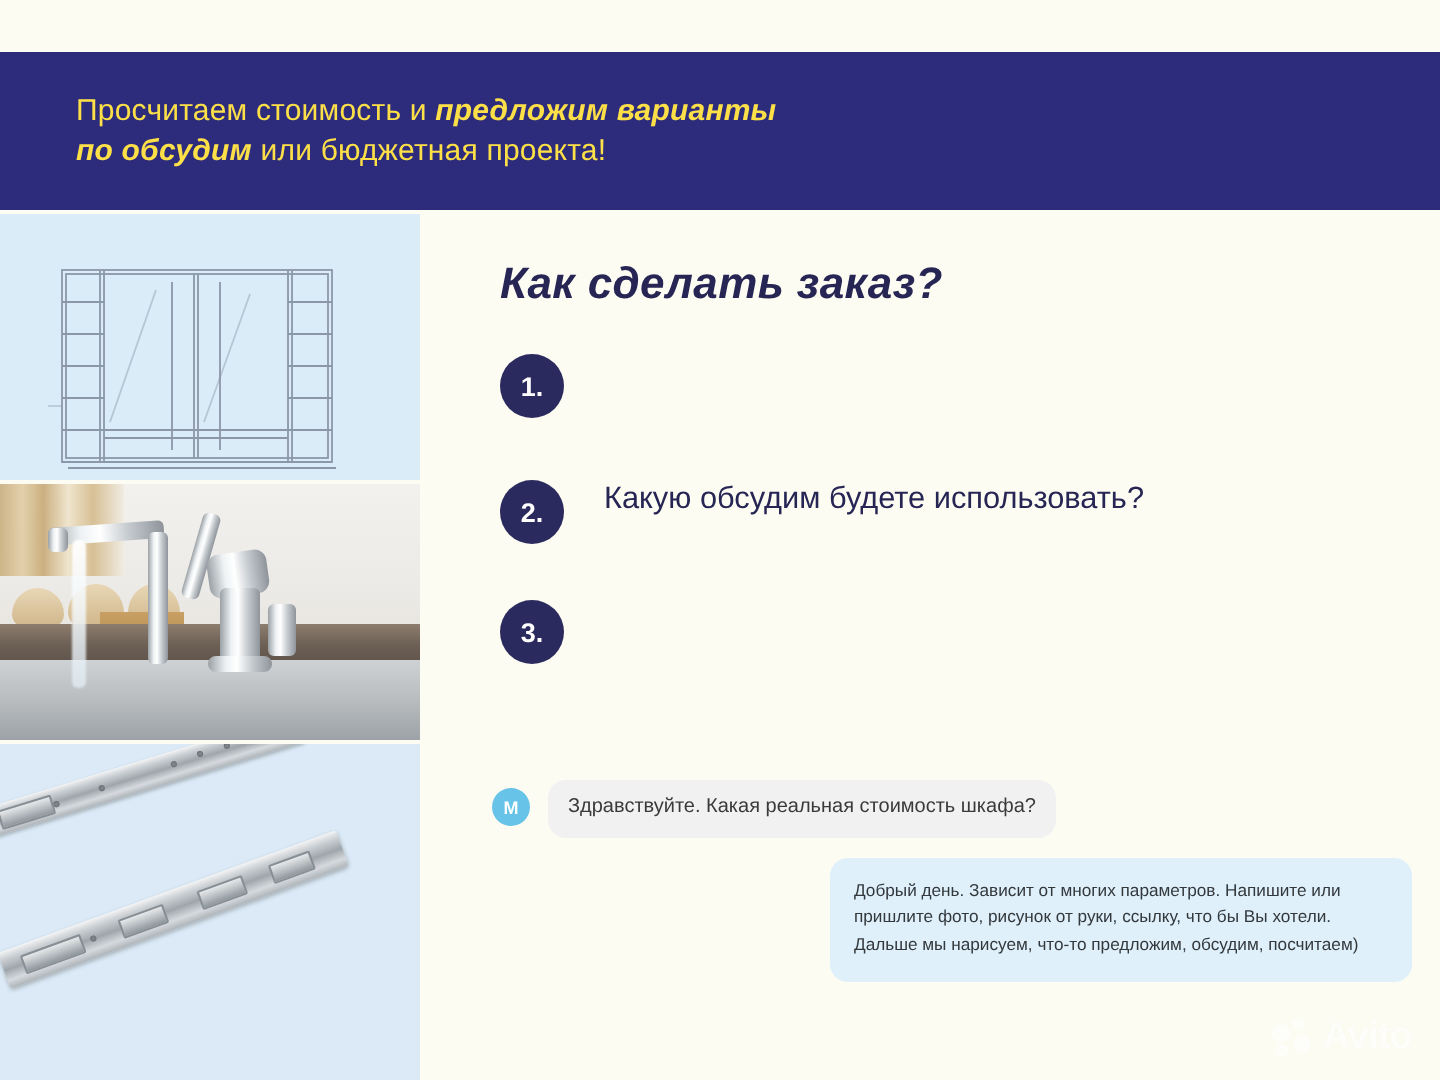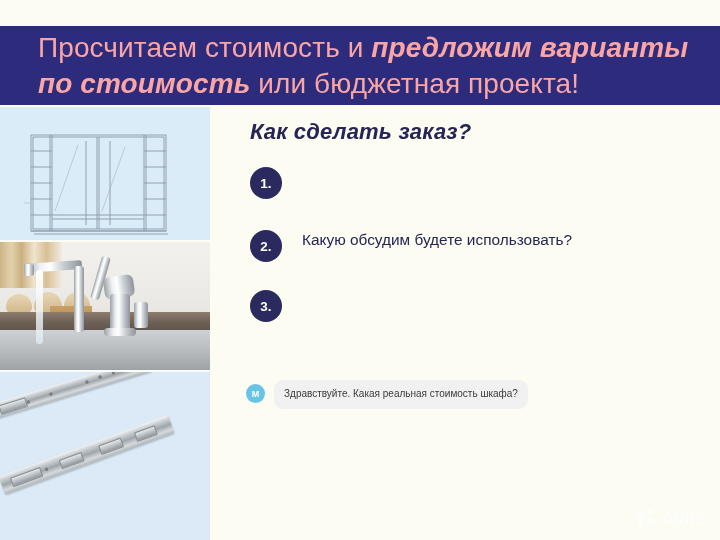--- a/index.html
+++ b/index.html
@@ -11,22 +11,22 @@
   }
   .canvas{position:relative;width:720px;height:540px;background:#fcfcf3;}
 
   
   .banner{
     position:absolute;left:0;top:26px;width:720px;height:79px;
     background:#2c2b7c;
     display:flex;align-items:center;
   }
   .banner-text{
-    color:#fca5a5;
-    font-size:28px;
+    color:#fde047;
+    font-size:15px;
     line-height:1.28;
     padding:0 0 0 38px;
     letter-spacing:.1px;
     width:660px;
   }
   .banner-text b{font-weight:700;font-style:italic;}
 
   
   .photos{position:absolute;left:0;top:107px;width:210px;height:433px;}
   .photo{position:absolute;left:0;width:210px;overflow:hidden;}
@@ -58,21 +58,21 @@
   
   .slide{position:absolute;
     background:linear-gradient(180deg,#f3f4f5 0%,#c9ced2 22%,#9fa6ab 50%,#d6dade 78%,#aeb4b8 100%);
     border-radius:2px;box-shadow:0 1px 2px rgba(0,0,0,.25);}
   .slide-hole{position:absolute;width:3px;height:3px;border-radius:50%;
     background:#7e868c;box-shadow:inset 0 0 1px #4d5459;}
   .slide-plate{position:absolute;height:8px;border-radius:1px;
     background:linear-gradient(180deg,#e6e9eb,#8f979d);border:1px solid #878f95;}
 
   
-  .content{position:absolute;left:210px;top:97px;width:510px;height:433px;}
+  .content{position:absolute;left:210px;top:107px;width:510px;height:433px;}
 
   .heading{
     position:absolute;left:40px;top:22px;
     font-size:22px;font-weight:700;font-style:italic;
     color:#262554;letter-spacing:.2px;
   }
 
   .steps{position:absolute;left:40px;top:68px;width:452px;}
   .step{position:relative;display:flex;align-items:flex-start;}
   .step1{margin-top:0;}
@@ -120,21 +120,21 @@
   .wm-dot{position:absolute;border-radius:50%;background:#ffffff;}
   .wm-word{color:#ffffff;font-size:19px;font-weight:700;letter-spacing:-.4px;
     text-shadow:0 0 1px rgba(0,0,0,.06);}
 </style>
 </head>
 <body>
 
 <div class="canvas">
 
   <div class="banner">
-    <div class="banner-text"><span>Просчитаем стоимость и </span><b>предложим варианты</b><br><b>по стоимость</b><span> или бюджетная проекта!</span></div>
+    <div class="banner-text"><span>Просчитаем стоимость и </span><b>предложим варианты</b><br><b>по обсудим</b><span> или бюджетная проекта!</span></div>
   </div>
 
   <div class="photos">
 
     <div class="photo ph1">
       <svg class="sketch" viewBox="0 0 210 133">
         <g fill="none" stroke="#8c97a8" stroke-width="0.9">
           <rect x="31" y="28" width="135" height="96"></rect>
           <rect x="33" y="30" width="131" height="92"></rect>
           <line x1="50" y1="28" x2="50" y2="124"></line>
@@ -225,20 +225,23 @@
       <div class="step step3">
         <div class="badge">3.</div>
       </div>
     </div>
 
     <div class="chat">
       <div class="msg-in">
         <div class="avatar">M</div>
         <div class="bubble-grey">Здравствуйте. Какая реальная стоимость шкафа?</div>
       </div>
+      <div class="msg-out">
+        <div class="bubble-blue">Добрый день. Зависит от многих параметров. Напишите или пришлите фото, рисунок от руки, ссылку, что бы Вы хотели. Дальше мы нарисуем, что-то предложим, обсудим, посчитаем)</div>
+      </div>
     </div>
   </div>
 
   <div class="wm">
     <div class="wm-logo">
       <div class="wm-dot" style="left:0;top:3px;width:9px;height:9px;"></div>
       <div class="wm-dot" style="left:10px;top:0;width:6px;height:6px;"></div>
       <div class="wm-dot" style="left:2px;top:13px;width:6px;height:6px;"></div>
       <div class="wm-dot" style="left:11px;top:9px;width:8px;height:8px;"></div>
     </div>

